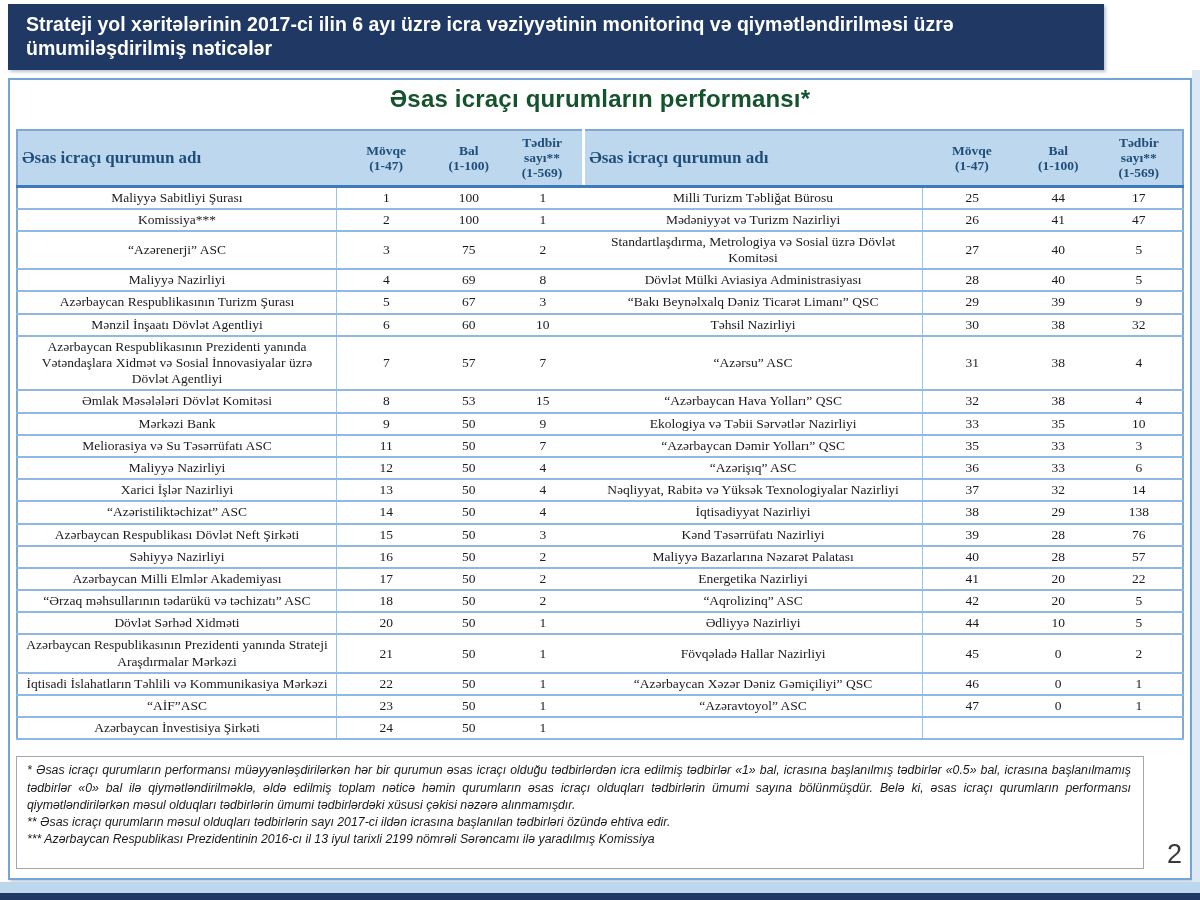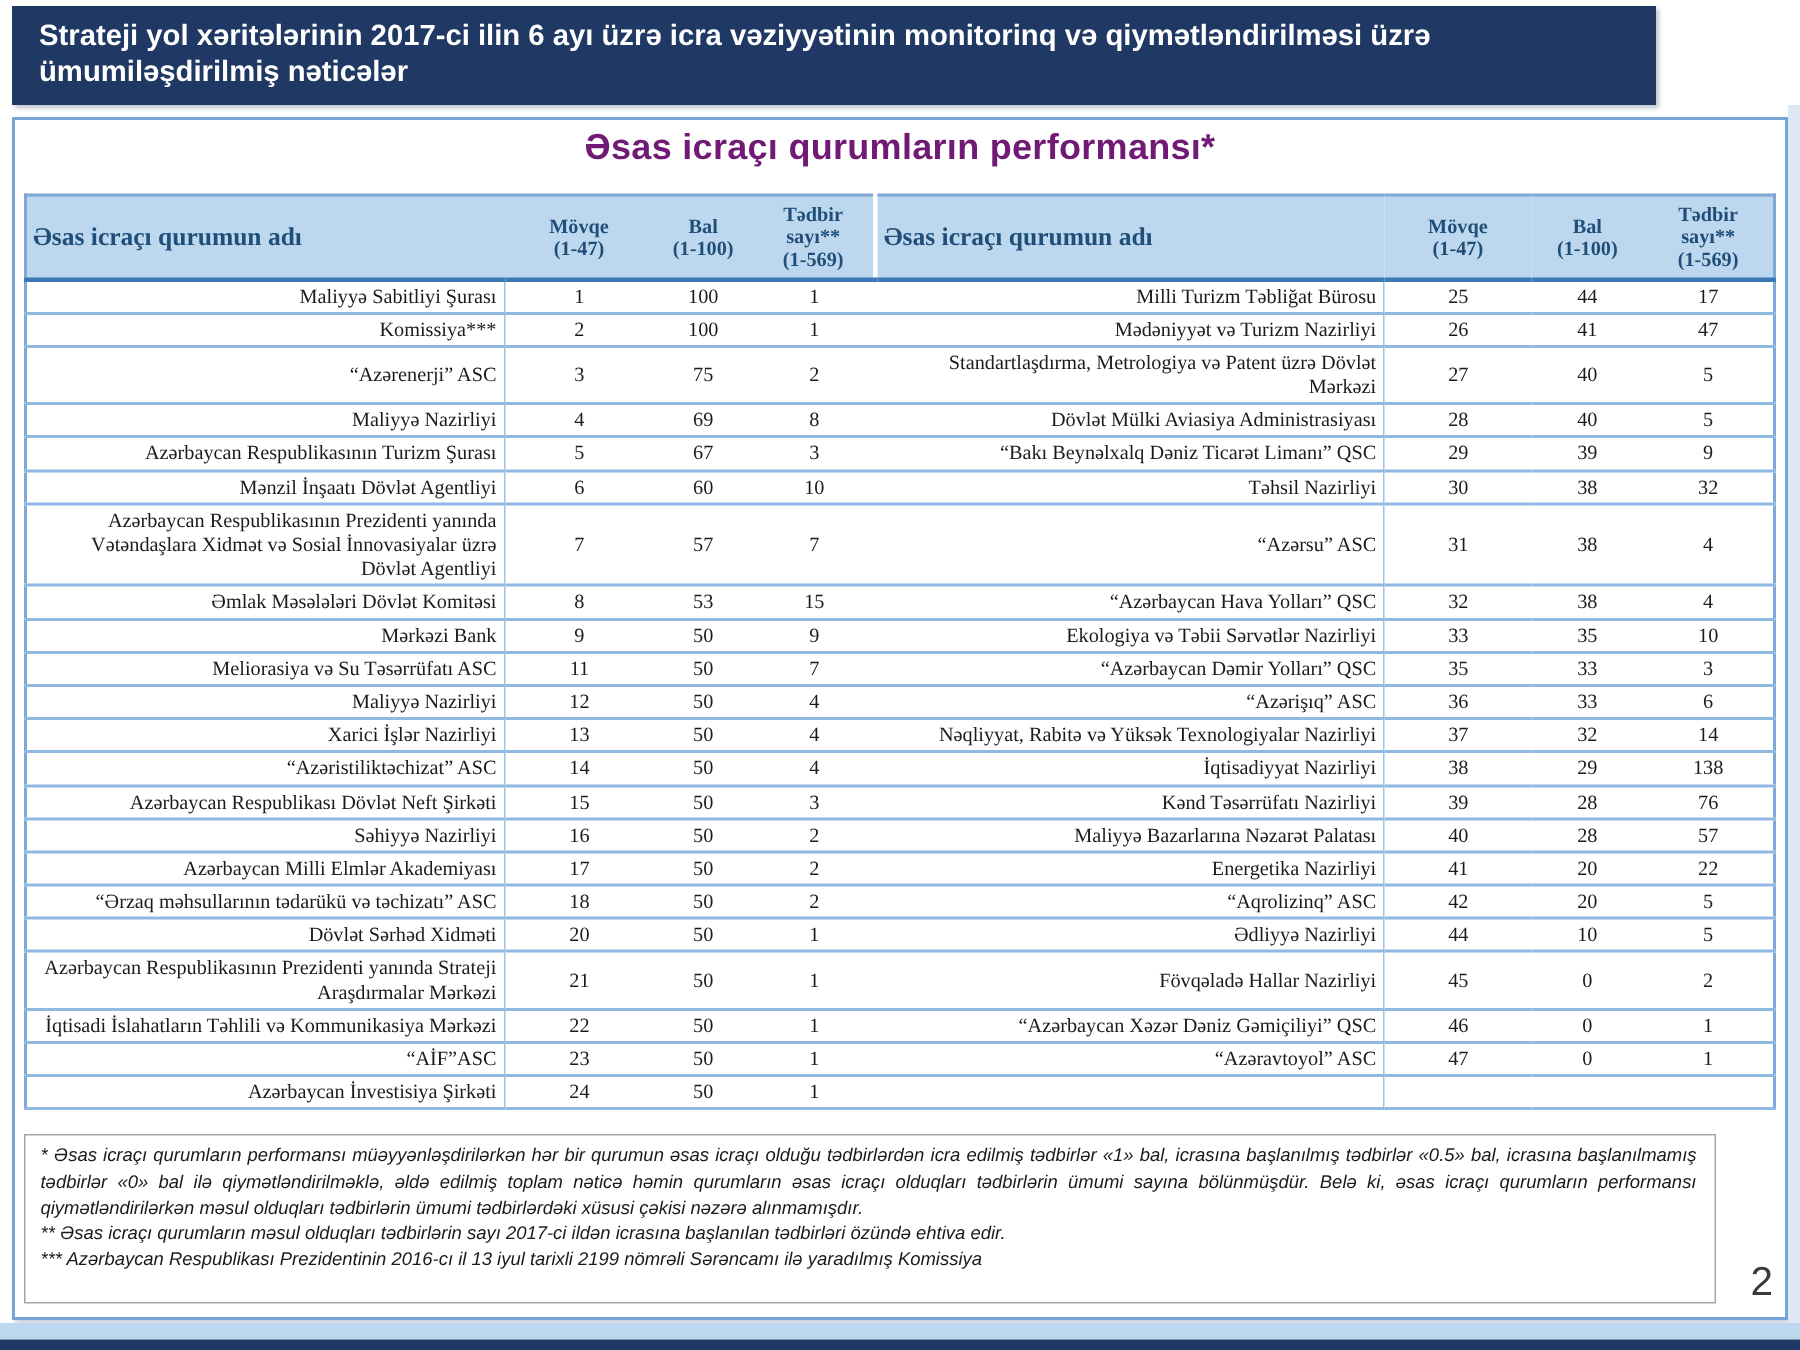--- a/index.html
+++ b/index.html
@@ -16,21 +16,21 @@
     font-weight:bold;font-size:19.5px;line-height:24px;
     box-shadow:2px 2px 3px rgba(90,110,140,.4);
   }
   
   .slide{
     position:absolute;left:8px;top:78px;width:1184px;height:802px;
     box-sizing:border-box;background:#ffffff;border:2px solid #76A5D5;
     box-shadow:2px 2px 3px rgba(90,110,140,.35);
   }
   .page-title{
-    text-align:center;color:#701a75;font-size:24px;font-weight:bold;
+    text-align:center;color:#14532d;font-size:24px;font-weight:bold;
     margin:5px 0 4px 0;letter-spacing:.2px;
   }
   
   table.perf{
     width:1168px;margin:16px auto;border-collapse:collapse;table-layout:fixed;
     font-family:"Liberation Serif","DejaVu Serif",serif;
     font-size:13.5px;color:#1b1b1b;
     border:2px solid #7FA8D4;
   }
   table.perf th{
@@ -39,21 +39,21 @@
     padding:3px 4px;height:56px;box-sizing:border-box;
   }
   th.th-name{font-size:17px;text-align:left;padding-left:8px;}
   th.th-num{font-size:13.5px;line-height:1.12;text-align:center;}
   th.th-num span{display:block;}
   th.gap-left{border-left:3px solid #ffffff;}
   table.perf td{
     border-bottom:2px solid #8FB8E2;vertical-align:middle;
     padding:2px 5px;line-height:1.2;
   }
-  td.name{text-align:right;padding-left:6px;border-right:1.5px solid #9DC3E6;}
+  td.name{text-align:center;padding-left:6px;border-right:1.5px solid #9DC3E6;}
   td.num{text-align:center;}
   
   .footnote{
     margin:8px 46px 0 6px;border:1.5px solid #A6A6A6;background:#ffffff;
     padding:5px 12px 20px 10px;
     font-size:12.3px;font-style:italic;color:#1a1a1a;line-height:1.4;
   }
   .footnote p{margin:0;}
   .footnote p.justify{text-align:justify;}
   .page-number{
@@ -137,21 +137,21 @@
           <td class="name">Mədəniyyət və Turizm Nazirliyi</td>
           <td class="num">26</td>
           <td class="num">41</td>
           <td class="num">47</td>
         </tr>
         <tr>
           <td class="name">“Azərenerji” ASC</td>
           <td class="num">3</td>
           <td class="num">75</td>
           <td class="num">2</td>
-          <td class="name">Standartlaşdırma, Metrologiya və Patent üzrə Dövlət Mərkəzi</td>
+          <td class="name">Standartlaşdırma, Metrologiya və Sosial üzrə Dövlət Komitəsi</td>
           <td class="num">27</td>
           <td class="num">40</td>
           <td class="num">5</td>
         </tr>
         <tr>
           <td class="name">Maliyyə Nazirliyi</td>
           <td class="num">4</td>
           <td class="num">69</td>
           <td class="num">8</td>
           <td class="name">Dövlət Mülki Aviasiya Administrasiyası</td>

